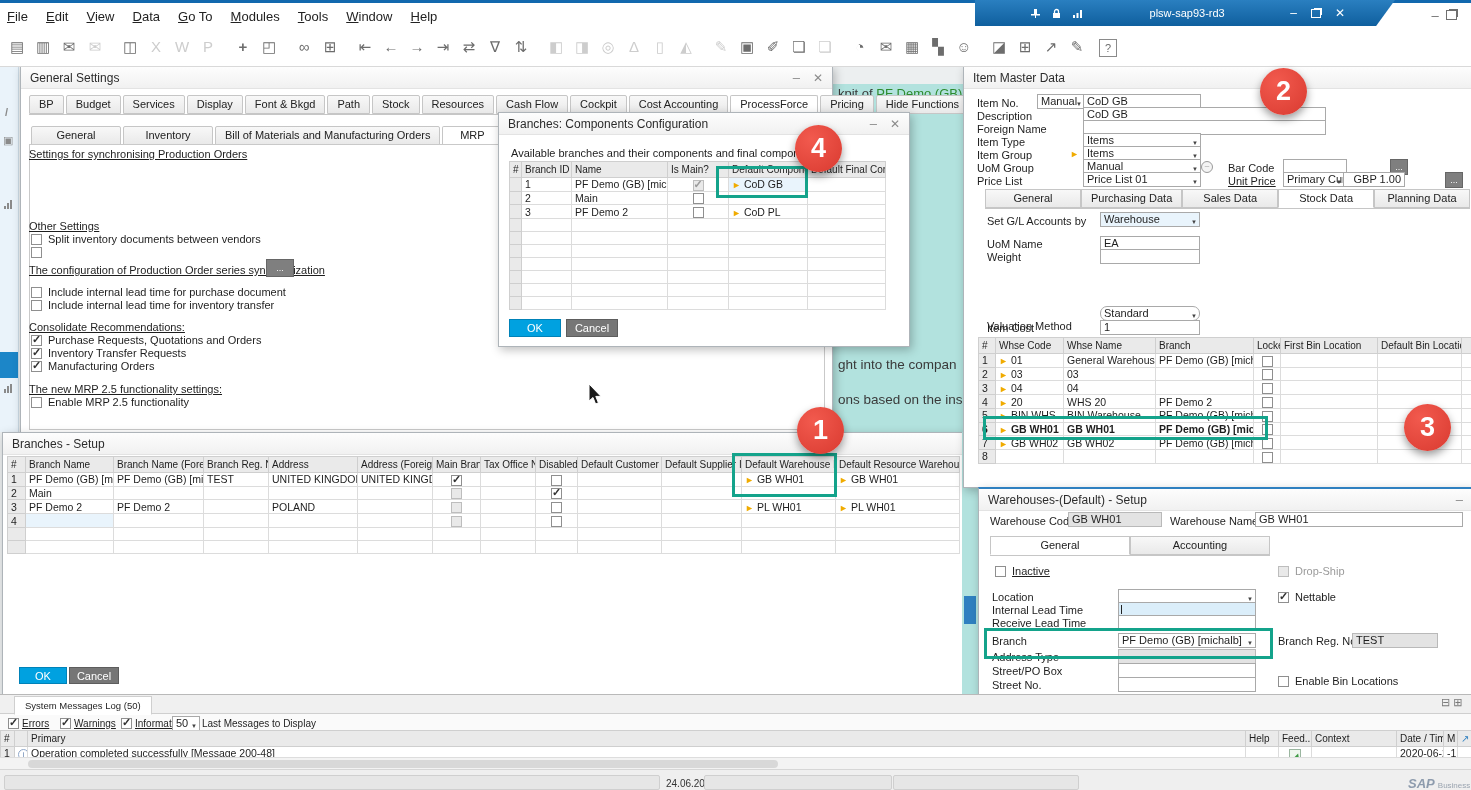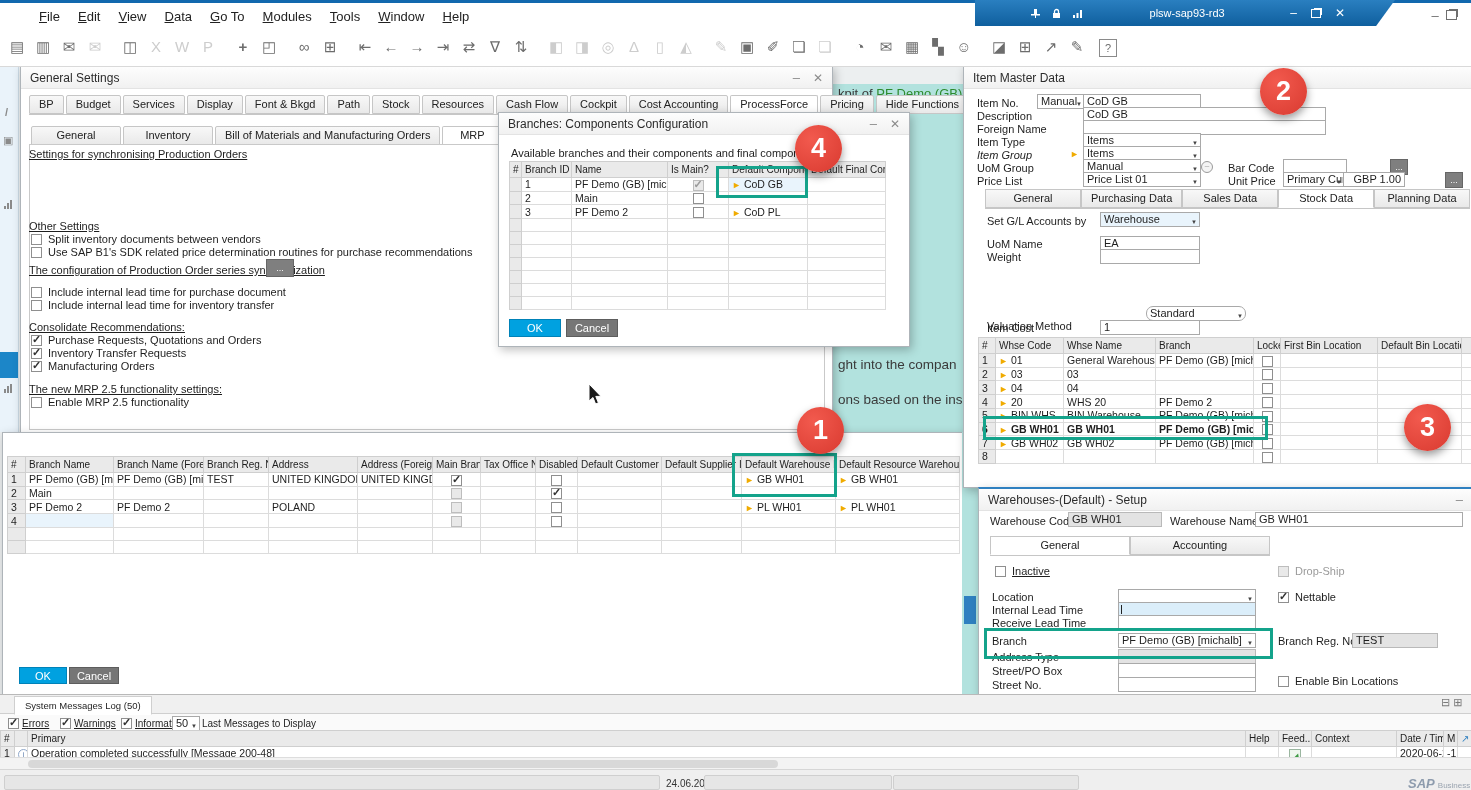--- a/index.html
+++ b/index.html
@@ -113,40 +113,42 @@
       <div class="tab" style="min-width:35px;text-align:center;">QC</div>
       <div class="tab" style="min-width:55px;text-align:center;">Costing</div>
     </div>
     <div class="abs" style="left:8px;top:77px;width:794px;height:284px;border:1px solid #c9c9c9;background:#fff;"></div>
 
     <div class="lbl hu" style="left:8px;top:81px;">Settings for synchronising Production Orders</div>
     <div class="lbl hu" style="left:8px;top:153px;">Other Settings</div>
     <span class="cb" style="left:10px;top:167px;"></span>
     <div class="lbl" style="left:27px;top:166px;">Split inventory documents between vendors</div>
     <span class="cb" style="left:10px;top:180px;"></span>
-    <div class="lbl" style="left:27px;top:179px;">Use SAP B1's SDK related price determination routines for purchase recommendations</div>
     <div class="lbl hu" style="left:8px;top:197px;">The configuration of Production Order series synchronization</div>
     <div class="ellipsisbtn" style="left:245px;top:192px;width:26px;height:16px;">...</div>
     <span class="cb" style="left:10px;top:220px;"></span>
     <div class="lbl" style="left:27px;top:219px;">Include internal lead time for purchase document</div>
     <span class="cb" style="left:10px;top:233px;"></span>
     <div class="lbl" style="left:27px;top:232px;">Include internal lead time for inventory transfer</div>
     <div class="lbl hu" style="left:8px;top:254px;">Consolidate Recommendations:</div>
     <span class="cb checked" style="left:10px;top:268px;"></span>
     <div class="lbl" style="left:27px;top:267px;">Purchase Requests, Quotations and Orders</div>
     <span class="cb checked" style="left:10px;top:281px;"></span>
     <div class="lbl" style="left:27px;top:280px;">Inventory Transfer Requests</div>
     <span class="cb checked" style="left:10px;top:294px;"></span>
     <div class="lbl" style="left:27px;top:293px;">Manufacturing Orders</div>
     <div class="lbl hu" style="left:8px;top:316px;">The new MRP 2.5 functionality settings:</div>
     <span class="cb" style="left:10px;top:330px;"></span>
     <div class="lbl" style="left:27px;top:329px;">Enable MRP 2.5 functionality</div>
   </div>
 
   <div class="win" style="left:2px;top:432px;width:960px;height:262px;z-index:2;">
+    <div class="tbar">
+      <span>Branches - Setup</span>
+    </div>
     <table class="grid" style="left:4px;top:23px;width:952px;">
       <colgroup>
           <col style="width:18px">
           <col style="width:88px">
           <col style="width:90px">
           <col style="width:65px">
           <col style="width:89px">
           <col style="width:75px">
           <col style="width:48px">
           <col style="width:55px">
@@ -278,52 +280,52 @@
   </div>
   <div class="lbl" style="left:977px;top:97px;z-index:4;">Item No.</div>
   <div class="inp combo" style="left:1037px;top:94px;width:40px;z-index:4;">Manual</div>
   <div class="inp" style="left:1083px;top:94px;width:110px;z-index:4;">CoD GB</div>
   <div class="lbl" style="left:977px;top:110px;z-index:4;">Description</div>
   <div class="inp" style="left:1083px;top:107px;width:235px;z-index:4;">CoD GB</div>
   <div class="lbl" style="left:977px;top:123px;z-index:4;">Foreign Name</div>
   <div class="inp" style="left:1083px;top:120px;width:235px;z-index:4;"></div>
   <div class="lbl" style="left:977px;top:136px;z-index:4;">Item Type</div>
   <div class="inp combo" style="left:1083px;top:133px;width:110px;z-index:4;">Items</div>
-  <div class="lbl" style="left:977px;top:149px;z-index:4;font-style:italic;">Item Group</div>
+  <div class="lbl" style="left:977px;top:149px;z-index:4;">Item Group</div>
   <span class="larr" style="position:absolute;left:1070px;top:149px;z-index:4;">►</span>
   <div class="inp combo" style="left:1083px;top:146px;width:110px;z-index:4;">Items</div>
   <div class="lbl" style="left:977px;top:162px;z-index:4;">UoM Group</div>
   <div class="inp combo" style="left:1083px;top:159px;width:110px;z-index:4;">Manual</div>
   <div class="roundbtn" style="left:1201px;top:161px;z-index:4;">–</div>
   <div class="lbl" style="left:1228px;top:162px;z-index:4;">Bar Code</div>
   <div class="inp" style="left:1283px;top:159px;width:56px;z-index:4;"></div>
   <div class="ellipsisbtn" style="left:1390px;top:159px;width:16px;height:14px;z-index:4;">...</div>
   <div class="lbl" style="left:977px;top:175px;z-index:4;">Price List</div>
   <div class="inp combo" style="left:1083px;top:172px;width:110px;z-index:4;">Price List 01</div>
-  <div class="lbl" style="left:1228px;top:175px;z-index:4;">Unit Price</div>
+  <div class="lbl" style="left:1228px;top:175px;z-index:4;text-decoration:underline;">Unit Price</div>
   <div class="inp combo" style="left:1283px;top:172px;width:54px;z-index:4;">Primary Curre</div>
   <div class="inp" style="left:1343px;top:172px;width:54px;text-align:right;z-index:4;">GBP 1.00</div>
   <div class="ellipsisbtn" style="left:1445px;top:172px;width:16px;height:14px;z-index:4;">...</div>
 
   <div class="tabs" style="left:985px;top:189px;width:485px;z-index:4;border-bottom:1px solid #c6c6c6;">
     <div class="tab flex1">General</div>
     <div class="tab flex1">Purchasing Data</div>
     <div class="tab flex1">Sales Data</div>
     <div class="tab flex1 active">Stock Data</div>
     <div class="tab flex1">Planning Data</div>
   </div>
 
   <div class="lbl" style="left:987px;top:215px;z-index:4;">Set G/L Accounts by</div>
   <div class="inp combo" style="left:1100px;top:212px;width:92px;background:#e9f4fc;z-index:4;">Warehouse</div>
   <div class="lbl" style="left:987px;top:238px;z-index:4;">UoM Name</div>
   <div class="inp" style="left:1100px;top:236px;width:92px;z-index:4;">EA</div>
   <div class="lbl" style="left:987px;top:251px;z-index:4;">Weight</div>
   <div class="inp" style="left:1100px;top:249px;width:92px;z-index:4;"></div>
   <div class="lbl" style="left:987px;top:320px;z-index:4;">Valuation Method</div>
-  <div class="inp combo" style="left:1146px;top:306px;width:92px;z-index:4;border-radius:7px;">Standard</div>
+  <div class="inp combo" style="left:1100px;top:306px;width:92px;z-index:4;border-radius:7px;">Standard</div>
   <div class="lbl" style="left:987px;top:322px;z-index:4;">Item Cost</div>
   <div class="inp" style="left:1100px;top:320px;width:92px;z-index:4;">1</div>
 
   <table class="grid" style="left:978px;top:337px;width:560px;z-index:4;">
     <colgroup>
         <col style="width:17px">
         <col style="width:68px">
         <col style="width:92px">
         <col style="width:98px">
         <col style="width:27px">
@@ -640,21 +642,21 @@
     <div class="seg" style="left:704px;top:5px;width:186px;"></div>
     <div class="seg" style="left:893px;top:5px;width:184px;"></div>
     <div class="abs" style="left:1408px;top:6px;">
       <span style="font-weight:700;font-style:italic;font-size:13px;color:#8d9bad;">SAP</span>
       <span style="font-size:8px;color:#9aa4b0;">Business One</span>
     </div>
   </div>
 
   <div class="abs" style="left:0;top:0;width:1471px;height:66px;background:#fff;z-index:6;border-bottom:1px solid #d9d9d9;">
     <div class="abs" style="left:0;top:0;width:1471px;height:3px;background:#1268ae;"></div>
-    <div class="abs" style="left:7px;top:9px;margin-left:32px;">
+    <div class="abs" style="left:7px;top:9px;">
       <span class="mi">File</span>
       <span class="mi">Edit</span>
       <span class="mi">View</span>
       <span class="mi">Data</span>
       <span class="mi">Go To</span>
       <span class="mi">Modules</span>
       <span class="mi">Tools</span>
       <span class="mi">Window</span>
       <span class="mi">Help</span>
     </div>

